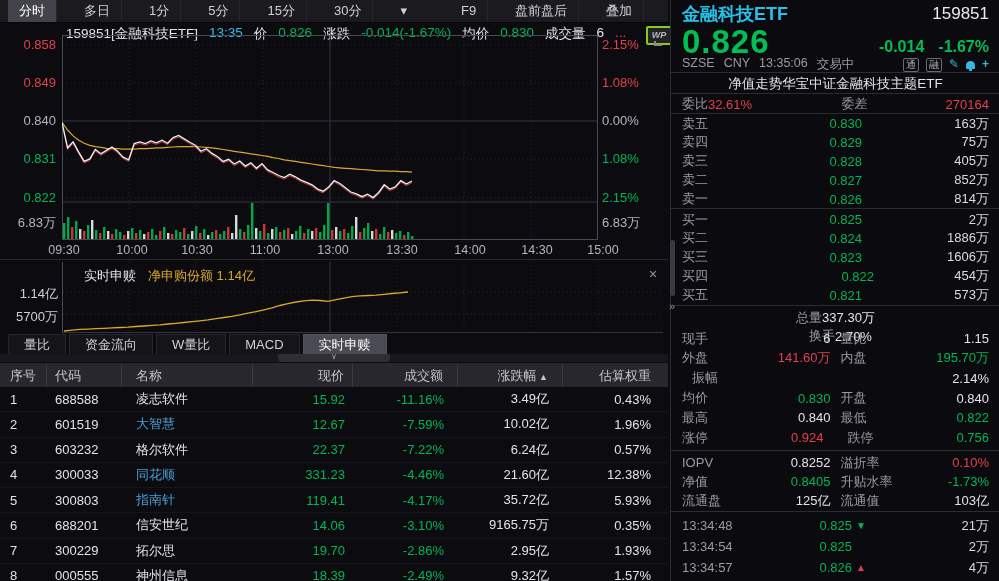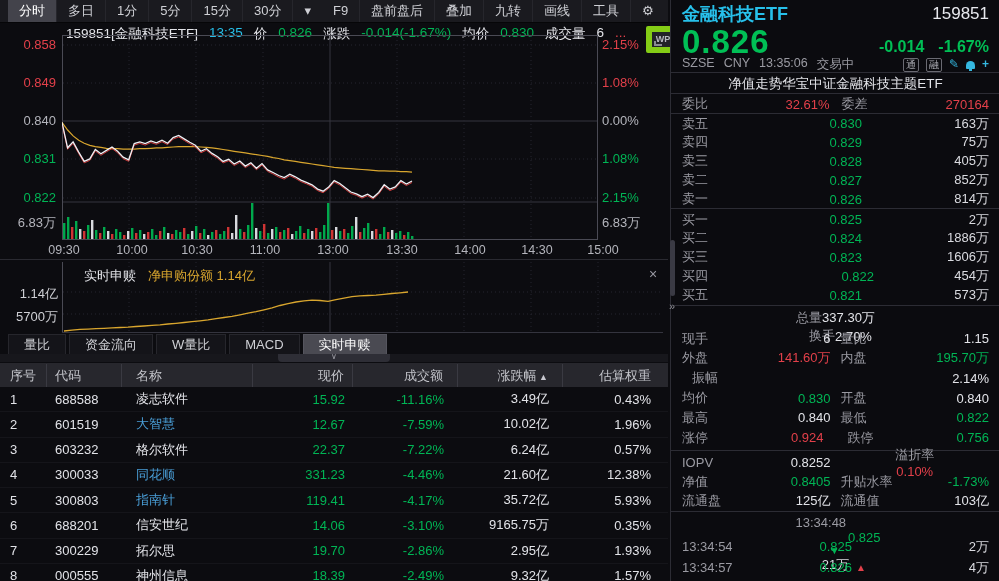--- a/index.html
+++ b/index.html
@@ -4,35 +4,35 @@
 <style>
   html,body{margin:0;padding:0;background:#000;}
   #app{position:relative;width:999px;height:581px;background:#0c0c10;overflow:hidden;
        font-family:"Liberation Sans","DejaVu Sans",sans-serif;color:#d8d9de;font-size:13px;}
   .abs{position:absolute;}
   
   .c-w{color:#e2e3e8}.c-w2{color:#b4b5bc}.c-g{color:#00b555}.c-r{color:#e3404a}
   .c-c{color:#27c0ea}.c-o{color:#d9a62e}.c-b{color:#4a9fd8}
   
   #toolbar{left:0;top:0;width:668px;height:23px;background:#1a1a1f;border-bottom:1px solid #060608;
-           display:flex;align-items:stretch;padding-left:8px;box-sizing:border-box;color:#cfd0d5;}
+           display:flex;align-items:stretch;padding-left:8px;box-sizing:border-box;color:#cfd0d5;gap:16px;}
   .tb-item{padding:0 11px;line-height:22px;border-right:1px solid #26262c;cursor:default;white-space:nowrap;}
   .tb-item.sel{background:#43434b;color:#fff;}
   .tb-item.noborder{border-right:none;}
   .tb-gap{width:92px;}
   .tb-round{width:16px;height:16px;border:1px solid #8a8a92;border-radius:50%;text-align:center;
             line-height:15px;font-size:11px;margin:3px 6px 0 6px;color:#b8b8c0;}
   
   #chart-header{left:66px;top:25px;height:16px;display:flex;gap:11px;font-size:13.5px;white-space:nowrap;}
   .axis-lbl{width:56px;text-align:right;font-size:13px;}
   .axis-lbl-r{text-align:left;font-size:13px;}
   .time-lbl{font-size:12.5px;color:#b4b5bc;transform:translateX(-50%);position:absolute;top:0;}
   
-  #wp-badge{left:646px;top:26px;width:22px;height:15px;border:6px solid #84cc16;border-radius:2px;
-            color:#b8b8c0;font-size:9px;font-weight:bold;text-align:center;line-height:14px;background:#222228;}
+  #wp-badge{left:646px;top:26px;width:22px;height:15px;border:2px solid #84cc16;border-radius:2px;
+            color:#b8b8c0;font-size:9px;font-weight:bold;text-align:center;line-height:14px;background:#222228;font-style:italic;}
   #wp-stand{left:654px;top:41px;width:6px;height:3px;border-left:2px solid #8a8a92;border-bottom:2px solid #8a8a92;}
   
   #sub-divider{left:0;top:259px;width:668px;height:1px;background:#2a2a31;}
   #sub-title-row{left:84px;top:267px;font-size:13px;display:flex;gap:12px;}
   #sub-close{left:644px;top:266px;width:18px;height:18px;color:#9a9aa2;font-size:14px;line-height:17px;text-align:center;cursor:pointer;}
   .sub-y{width:56px;text-align:right;font-size:13px;color:#cfd0d5;}
   
   #tabs{left:8px;top:334px;height:20px;display:flex;gap:3px;}
   .tab{padding:0 15px;line-height:19px;background:#141419;border:1px solid #26262c;border-bottom:none;color:#cfd0d5;cursor:pointer;white-space:nowrap;}
   .tab.sel{background:#4a4a52;color:#fff;border-color:#55555e;}
@@ -399,21 +399,21 @@
         </span>
     </div>
     <div class="pdiv" style="top:72px"></div>
     <div class="prow" style="top:74px;height:19px;justify-content:center;font-size:13.5px">
       <span class="c-w">净值走势</span>
       <span class="c-w">华宝中证金融科技主题ETF</span>
     </div>
     <div class="pdiv" style="top:93px"></div>
     <div class="prow" style="top:95px;height:18px">
       <span class="st-label">委比</span>
-      <span class="c-r" style="flex:1;text-align:right;padding-right:6px">32.61%</span>
+      <span class="c-r" style="flex:1;text-align:left;padding-right:6px">32.61%</span>
       <span class="st-label" style="padding-left:6px">委差</span>
       <span class="c-r" style="flex:1;text-align:right">270164</span>
     </div>
     <div class="pdiv" style="top:113px"></div>
     <div id="asks">
         <div class="prow" style="top: 114px; height: 19px;">
           <span class="ob-label">卖五</span>
           <span class="ob-price c-g">0.830</span>
           <span class="ob-vol">163万</span>
         </div>
@@ -535,21 +535,21 @@
           </span>
         </div>
       </div>
     <div class="pdiv" style="top:450px"></div>
     <div id="iopv">
         <div class="prow" style="top: 453px; height: 19.3px;">
           <span class="phalf" style="padding-left: 0px;">
             <span class="st-label">IOPV</span>
             <span class="c-w">0.8252</span>
           </span>
-          <span class="phalf" style="padding-left: 10px; flex-direction: column;">
+          <span class="phalf" style="padding-left: 10px;">
             <span class="st-label">溢折率</span>
             <span class="c-r">0.10%</span>
           </span>
         </div>
         <div class="prow" style="top: 472.3px; height: 19.3px;">
           <span class="phalf" style="padding-left: 0px;">
             <span class="st-label">净值</span>
             <span class="c-g">0.8405</span>
           </span>
           <span class="phalf" style="padding-left: 10px;">
@@ -563,21 +563,21 @@
             <span class="c-w">125亿</span>
           </span>
           <span class="phalf" style="padding-left: 10px;">
             <span class="st-label">流通值</span>
             <span class="c-w">103亿</span>
           </span>
         </div>
       </div>
     <div class="pdiv" style="top:511px"></div>
     <div id="ticks">
-        <div class="prow" style="top: 515px; height: 21px; flex-direction: column;">
+        <div class="prow" style="top: 515px; height: 21px;">
           <span class="ob-label c-w2" style="width: 80px;">13:34:48</span>
           <span class="ob-price c-g" style="width: 90px;">0.825</span>
           <span class="tick-arrow" style="color: rgb(0, 181, 85);">▼</span>
           <span class="ob-vol c-g">21万</span>
         </div>
         <div class="prow" style="top: 536px; height: 21px;">
           <span class="ob-label c-w2" style="width: 80px;">13:34:54</span>
           <span class="ob-price c-g" style="width: 90px;">0.825</span>
           <span class="tick-arrow" style="color: rgb(227, 64, 74);"></span>
           <span class="ob-vol c-r">2万</span>

